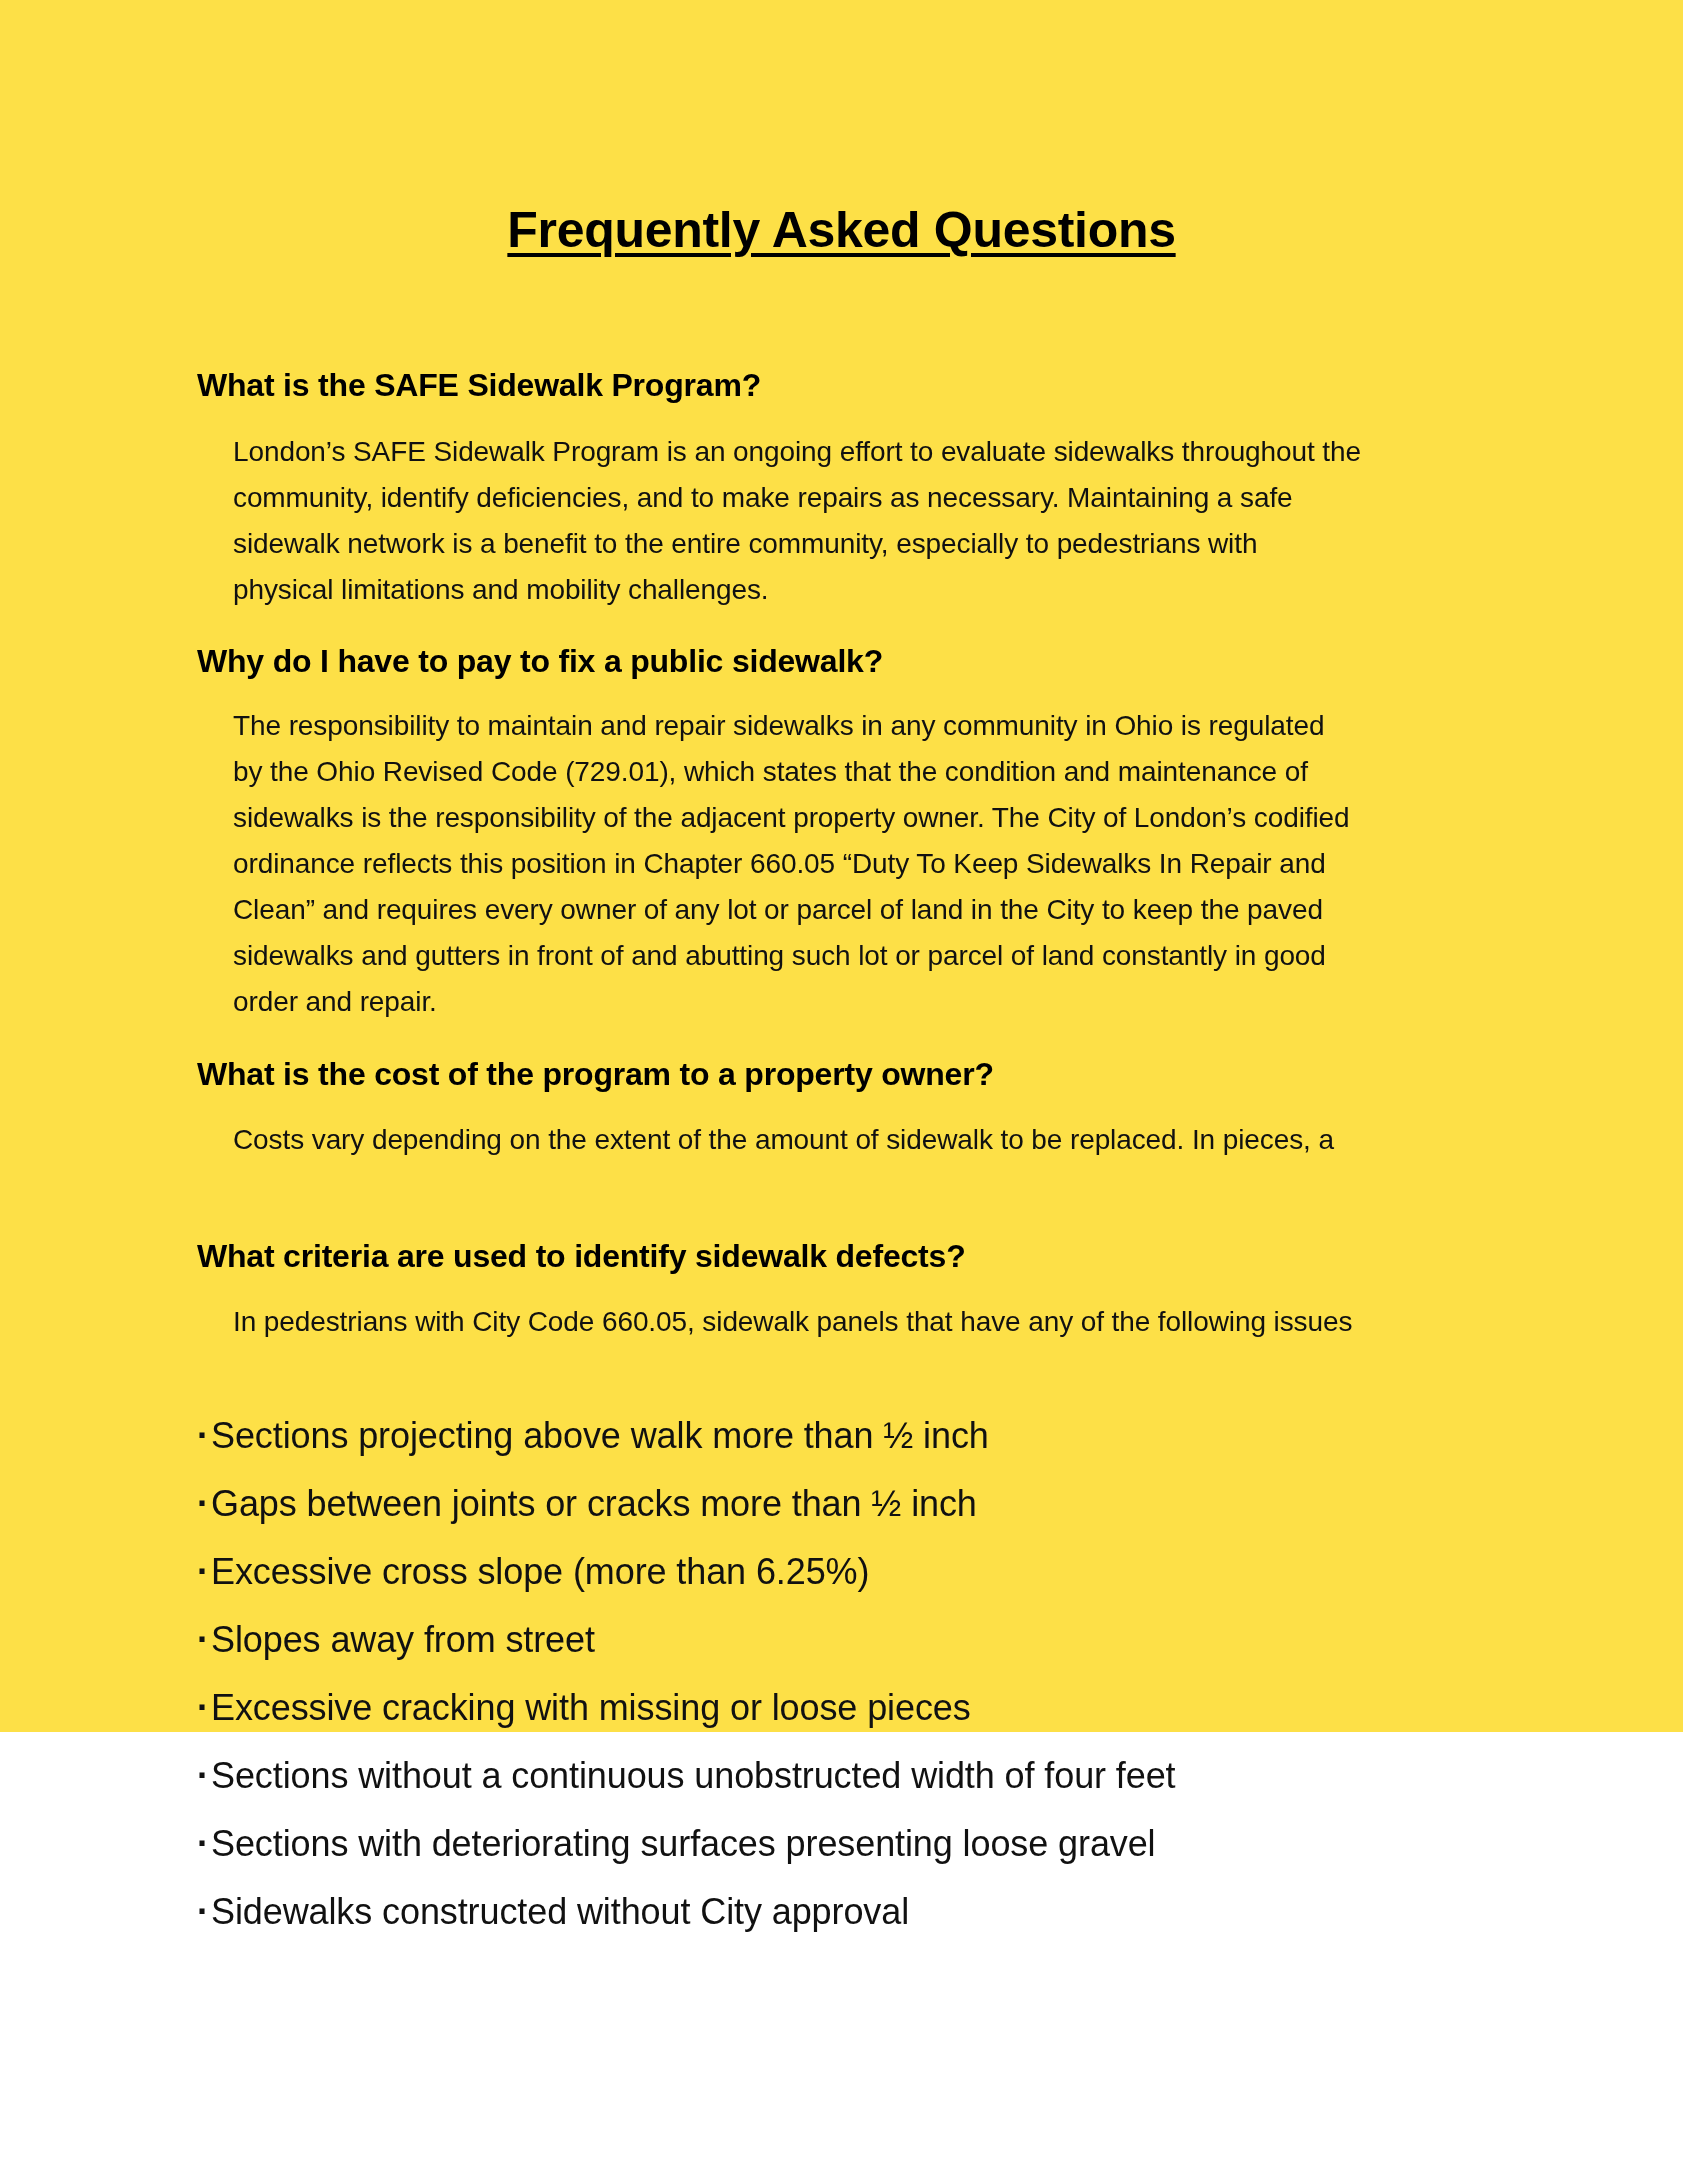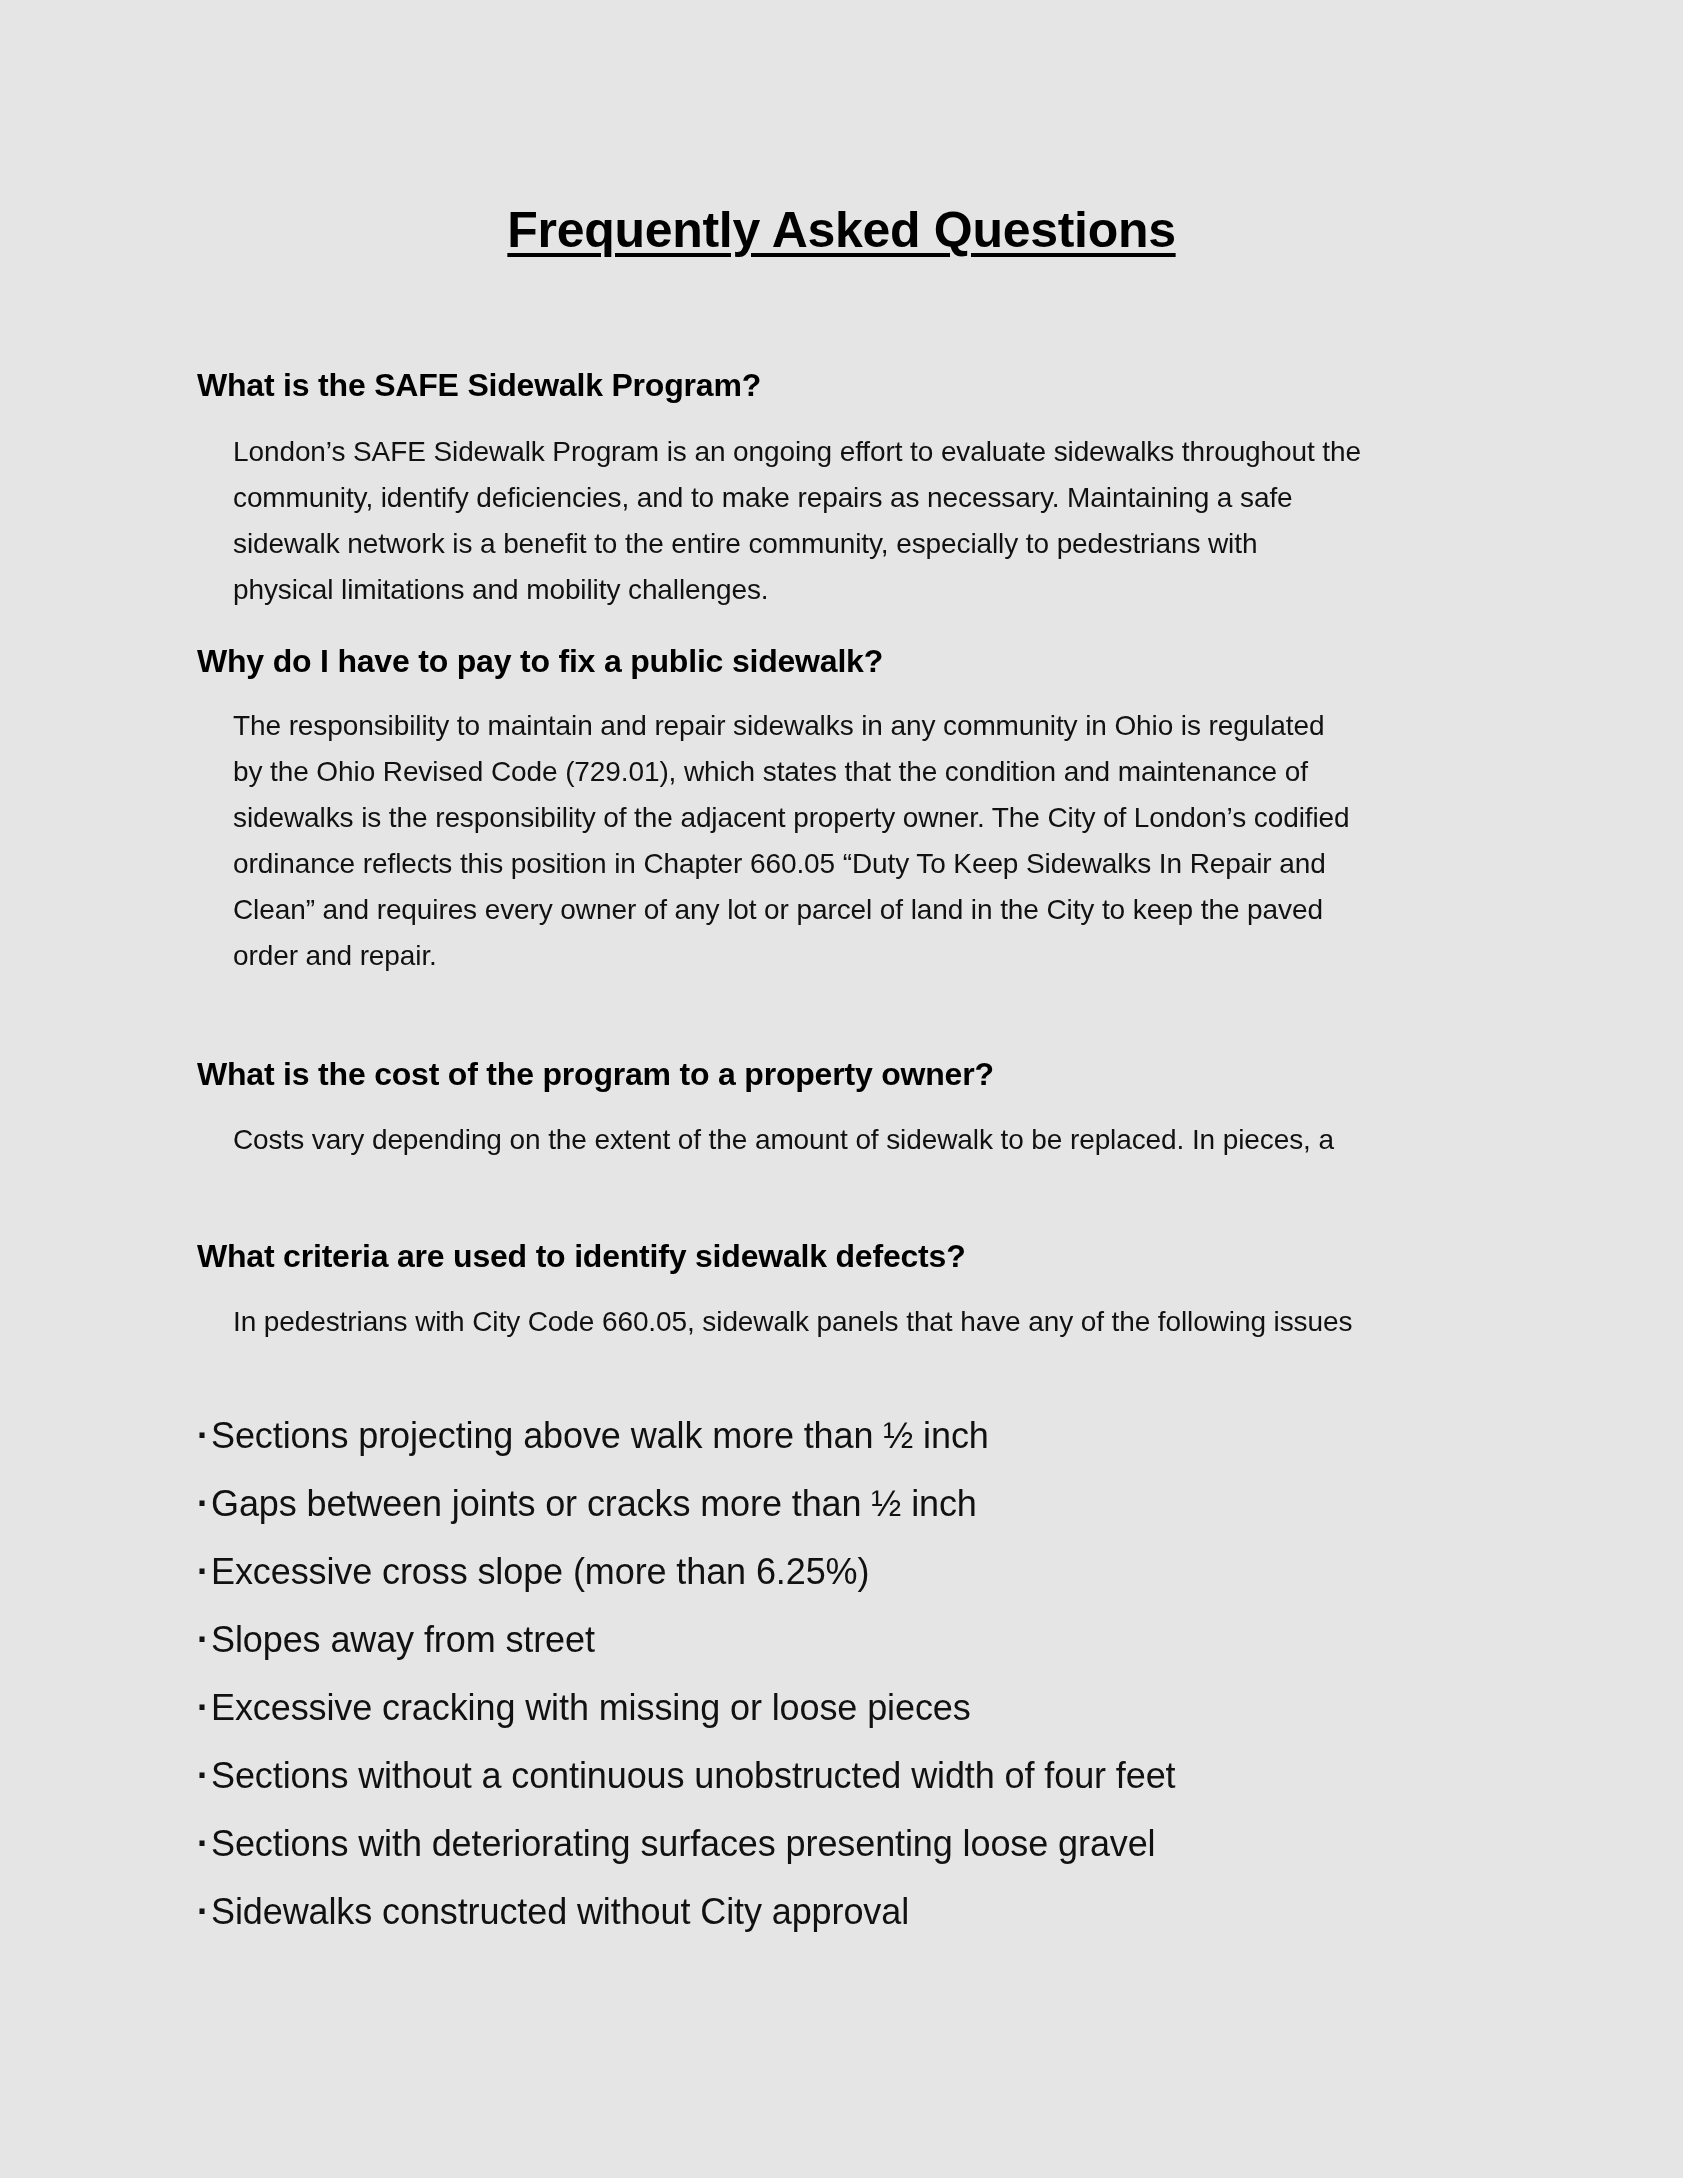--- a/index.html
+++ b/index.html
@@ -11,22 +11,22 @@
     width: 1683px;
     height: 2178px;
     position: relative;
     overflow: hidden;
     font-family: "Liberation Sans", sans-serif;
     color: #111111;
   }
   .page {
     position: absolute;
     left: 0; top: 0;
-    width: 1683px; height: 2178px;
-    background: #e5e5e5;
+    width: 1683px; height: 1732px;
+    background: #fde047;
   }
   .title {
     position: absolute;
     left: 0; width: 1683px;
     top: 201px;
     text-align: center;
     font-family: "Liberation Sans", sans-serif;
     font-weight: bold;
     font-size: 50px;
     line-height: 59px;
@@ -108,20 +108,21 @@
       <span class="line">physical limitations and mobility challenges.</span>
     </div>
 
     <h2 class="q" style="top:645px;">Why do I have to pay to fix a public sidewalk?</h2>
     <div class="para" style="top:703px;">
       <span class="line">The responsibility to maintain and repair sidewalks in any community in Ohio is regulated</span>
       <span class="line">by the Ohio Revised Code (729.01), which states that the condition and maintenance of</span>
       <span class="line">sidewalks is the responsibility of the adjacent property owner. The City of London’s codified</span>
       <span class="line">ordinance reflects this position in Chapter 660.05 “Duty To Keep Sidewalks In Repair and</span>
       <span class="line">Clean” and requires every owner of any lot or parcel of land in the City to keep the paved</span>
+      <span class="line">sidewalks and gutters in front of and abutting such lot or parcel of land constantly in good</span>
       <span class="line">order and repair.</span>
     </div>
 
     <h2 class="q" style="top:1058px;">What is the cost of the program to a property owner?</h2>
     <div class="para" style="top:1117px;">
       <span class="line">Costs vary depending on the extent of the amount of sidewalk to be replaced. In pieces, a</span>
     </div>
 
     <h2 class="q" style="top:1240px;">What criteria are used to identify sidewalk defects?</h2>
     <div class="para" style="top:1299px;">

